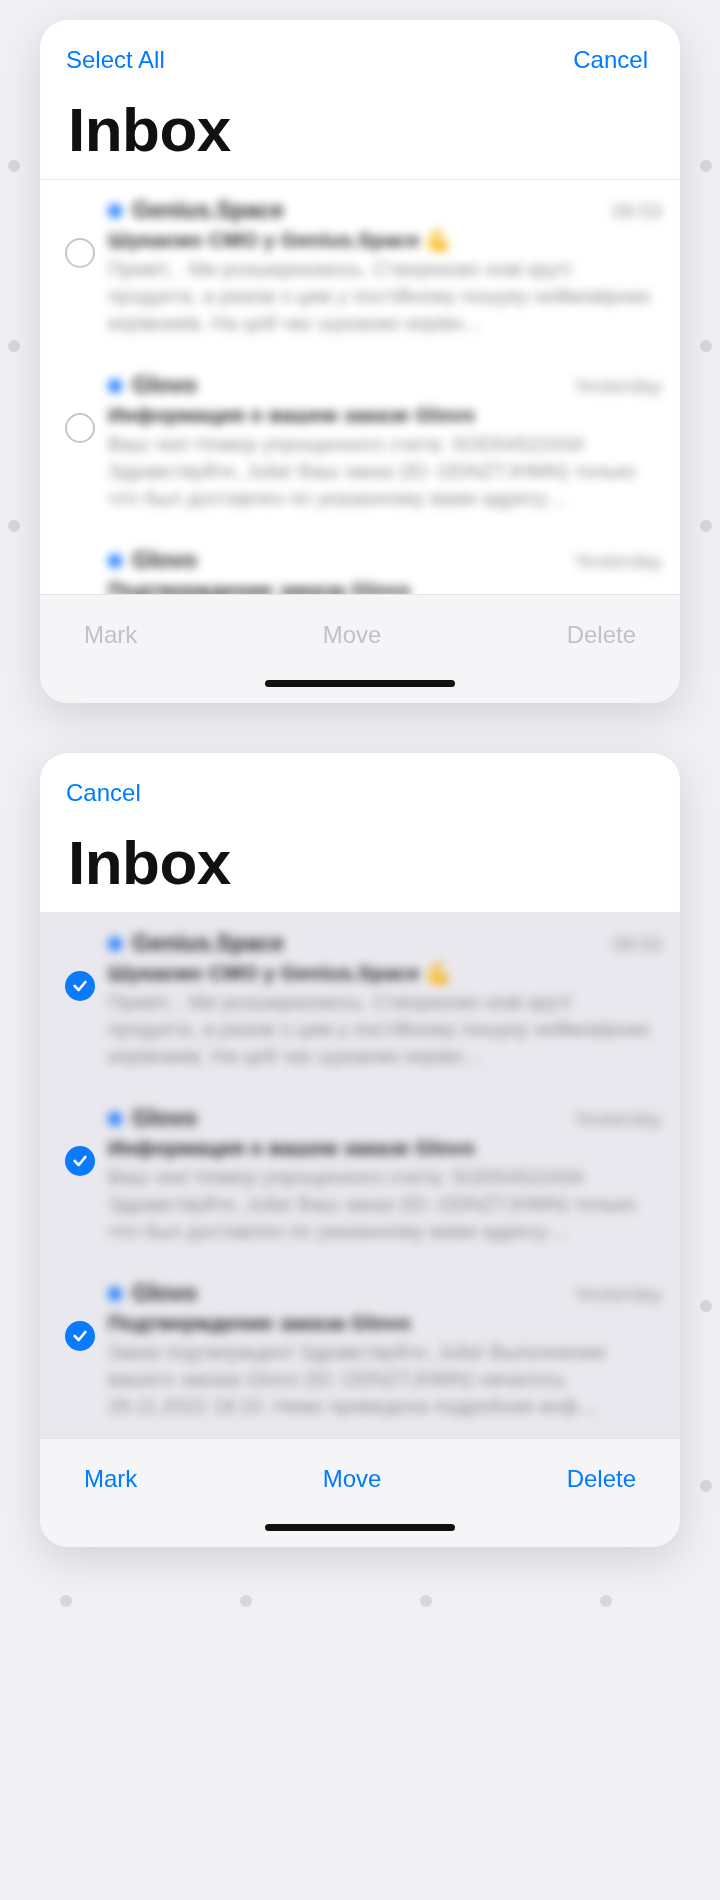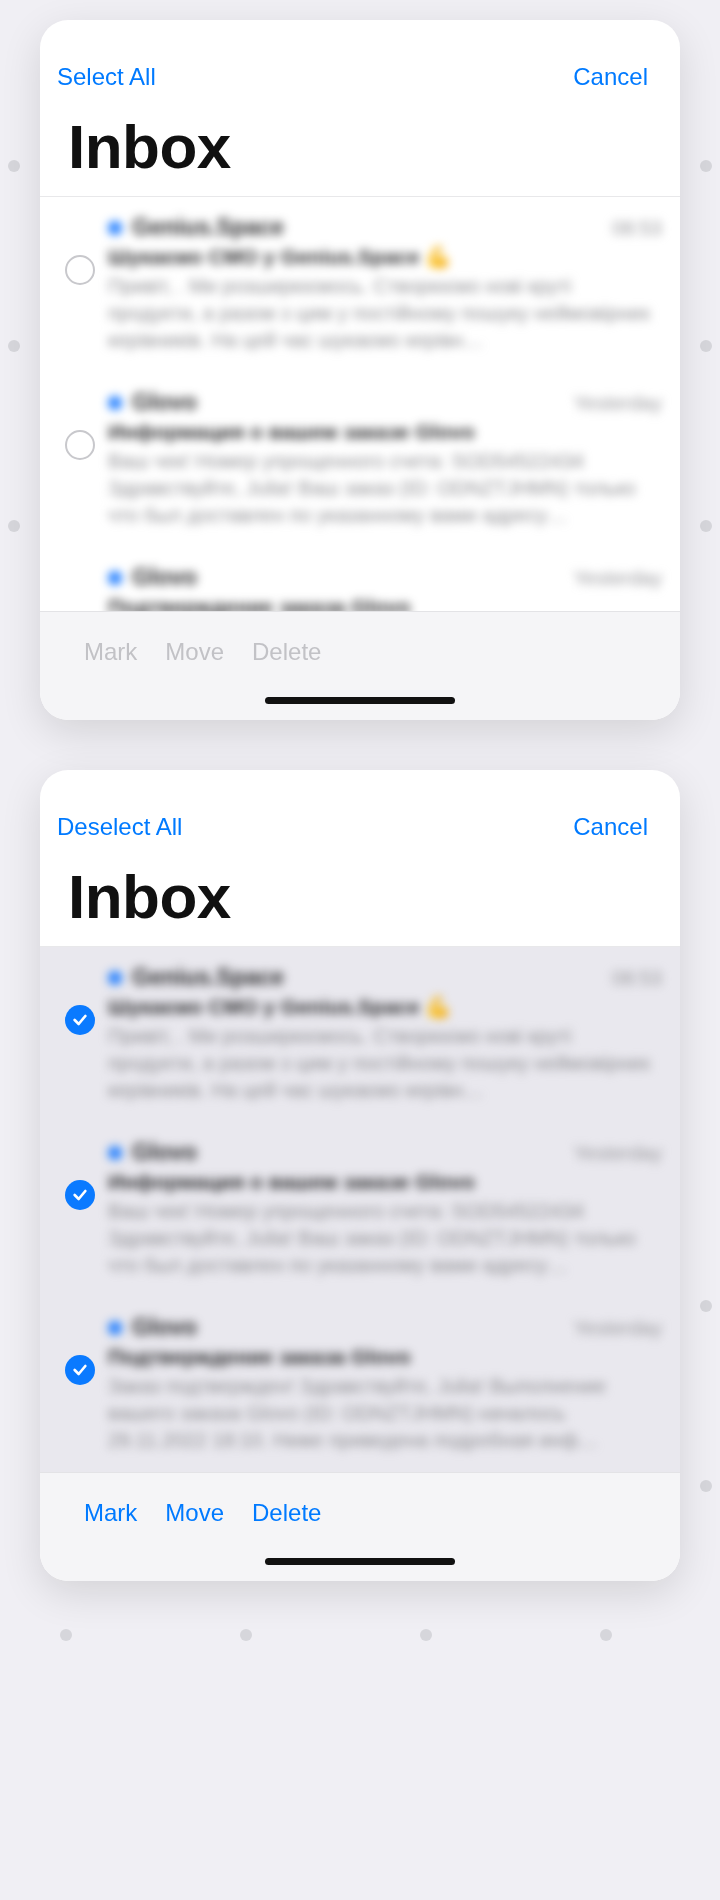--- a/index.html
+++ b/index.html
@@ -28,23 +28,22 @@
     box-shadow: 0 12px 40px rgba(0,0,0,0.12);
     overflow: hidden;
     margin-bottom: 50px;
     position: relative;
     z-index: 1;
   }
   .topbar {
     display: flex;
     justify-content: space-between;
     align-items: center;
-    padding: 20px 22px 10px 7px;
+    padding: 20px 22px 10px 16px;
     font-size: 24px;
-    margin-top: 17px;
   }
   .topbar .link {
     background: none; border: none;
     color: #007aff;
     font-size: 24px;
     font-weight: 400;
     padding: 6px 10px;
     border-radius: 16px;
     cursor: pointer;
   }
@@ -135,20 +134,21 @@
     line-height: 1.35;
     max-height: 110px;
     overflow: hidden;
   }
   .cut {
     max-height: 64px;
     overflow: hidden;
   }
   .toolbar {
     display: flex;
+    justify-content: space-between;
     align-items: center;
     padding: 20px 30px 8px 30px;
     background: #f5f5f7;
     font-size: 24px;
     border-top: 1px solid #e3e3e6;
   }
   .toolbar .tbtn {
     background: none; border: none;
     font-size: 24px;
     padding: 6px 14px;
@@ -246,21 +246,20 @@
     <button class="tbtn disabled">Move</button>
     <button class="tbtn disabled">Delete</button>
   </div>
   <div class="homebar">
       <div class="pill"></div>
     </div>
 </div>
 
 <div class="phone">
   <div class="topbar">
-    <button class="link">Deselect All</button>
     <button class="link">Cancel</button>
   </div>
   <h1 class="title">Inbox</h1>
 
   <div class="list">
 
     <div class="row selected-bg">
       <div class="chkcol">
         <span class="radio-checked">
           <svg viewBox="0 0 24 24" fill="none" stroke="#fff" stroke-width="4" stroke-linecap="round" stroke-linejoin="round">

